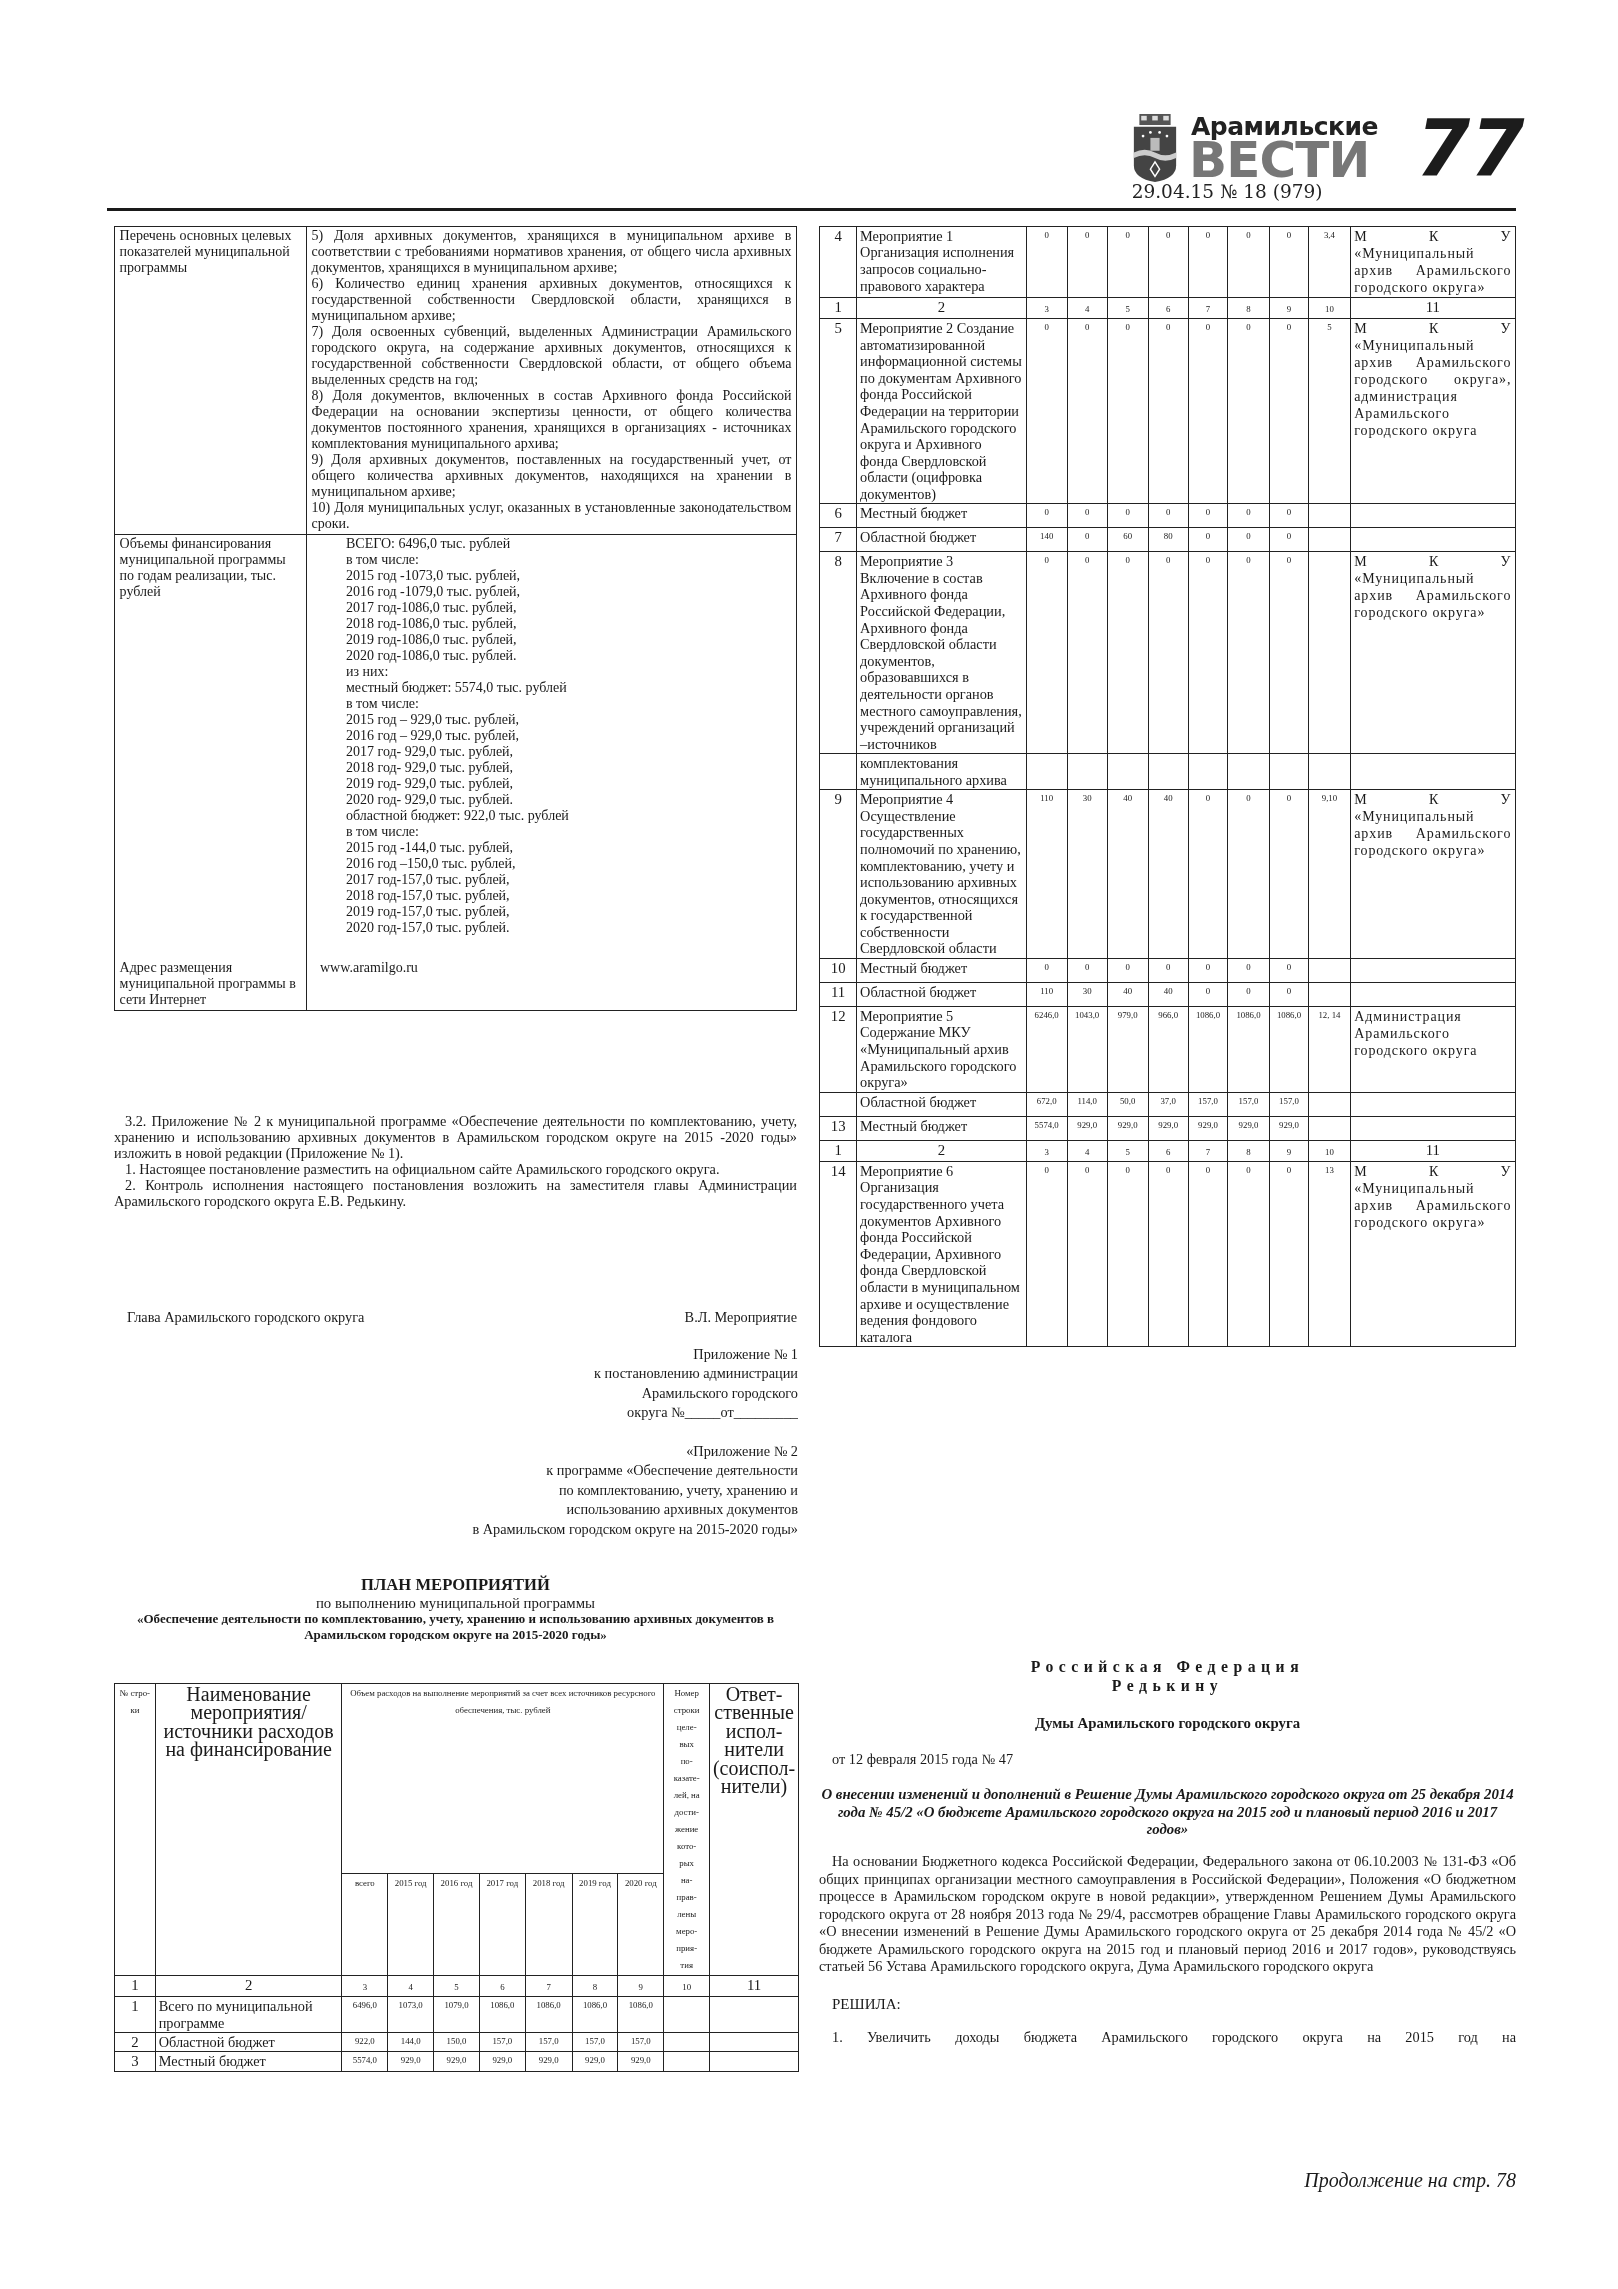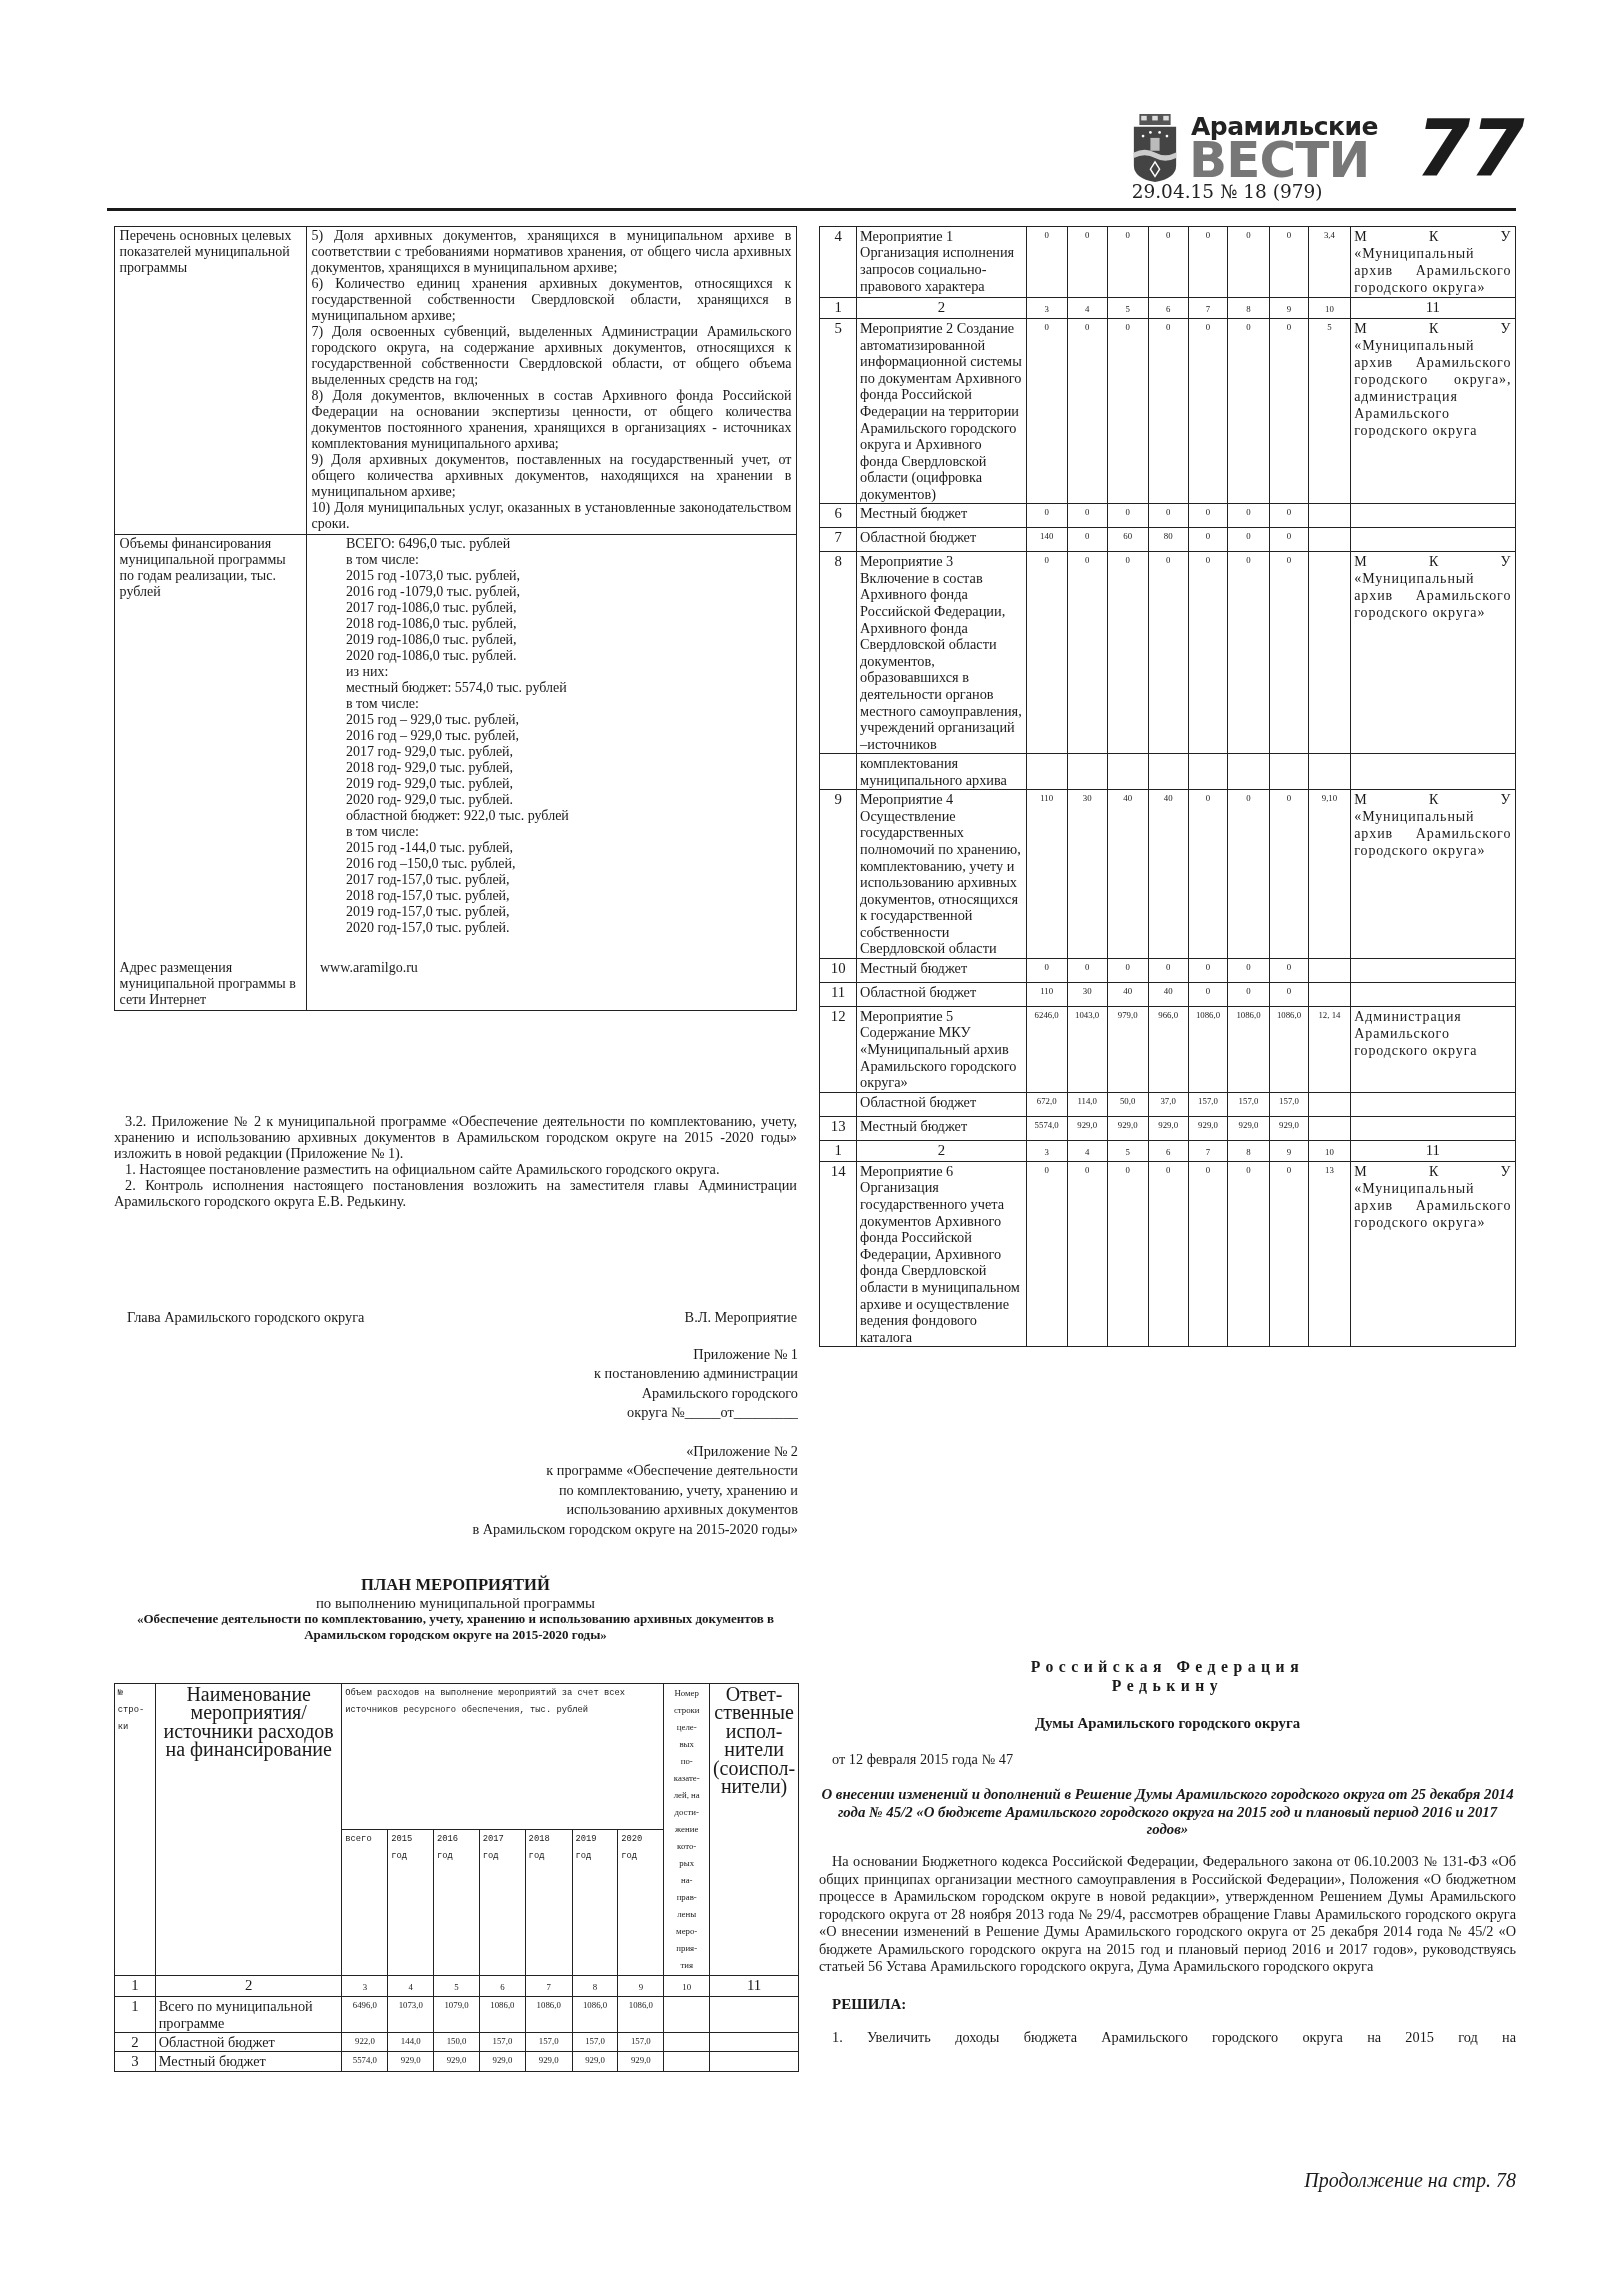--- a/index.html
+++ b/index.html
@@ -44,33 +44,33 @@
 
   
   .plan { font-size: 14.3px; line-height: 16.6px; }
   .plan td { padding: 0.9px 2.8px; }
   .plan .c-n { text-align: center; font-size: 14.8px; }
   .plan .num { font-size: 8.8px; text-align: center; line-height: 11px; padding-top: 2.8px; }
   .plan .resp { font-size: 14px; line-height: 17px; text-align: justify; text-align-last: left; letter-spacing: 0.9px; padding: 0.9px 3.7px; }
   .plan .idx { text-align: center; font-size: 14.8px; }
   .plan .idx-small { text-align: center; font-size: 8.8px; padding-top: 2.8px; }
   .plan-left { position: absolute; left: 114px; top: 1683px; width: 685px; }
-  .plan-left .hdr-small { font-size: 8.8px; line-height: 17px; text-align: left; font-family: Liberation Mono, monospace; }
+  .plan-left .hdr-small { font-size: 8.8px; line-height: 17px; text-align: center; }
   .plan-left .hdr-big { font-size: 20px; line-height: 18.5px; text-align: center; }
   .plan-left .hdr-vert { font-size: 8.8px; line-height: 17px; text-align: center; white-space: pre-line; }
   .plan-right { position: absolute; left: 819px; top: 226px; width: 697px; }
 
   
   .decision { position: absolute; left: 819px; top: 1658px; width: 697px; font-size: 14.3px; }
   .decision .rf { text-align: center; font-weight: bold; font-size: 15.7px; letter-spacing: 5.5px; line-height: 18.5px; }
   .decision .duma { text-align: center; font-weight: bold; font-size: 14.8px; margin-top: 20px; }
   .decision .date { margin-top: 18.5px; padding-left: 13px; }
   .decision .subject { margin-top: 18.5px; text-align: center; font-weight: bold; font-style: italic; font-size: 14.8px; line-height: 17.5px; }
   .decision .basis { margin-top: 14.8px; text-align: justify; line-height: 17.5px; text-indent: 13px; }
-  .decision .resolved { margin-top: 20px; padding-left: 13px; font-weight: bold; font-size: 15px; }
+  .decision .resolved { margin-top: 20px; padding-left: 13px; font-weight: normal; font-size: 15px; }
   .decision .item1 { margin-top: 16.6px; padding-left: 13px; text-align: justify; text-align-last: justify; }
   .continued { position: absolute; right: 103px; top: 2169px; font-style: italic; font-size: 20px; }
 </style>
 </head>
 <body>
 
 <div class="masthead">
   <svg class="crest" viewBox="0 0 50 74">
     <rect x="8" y="0" width="34" height="12" fill="#555"></rect>
     <rect x="10" y="2" width="6" height="5" fill="#ddd"></rect>

